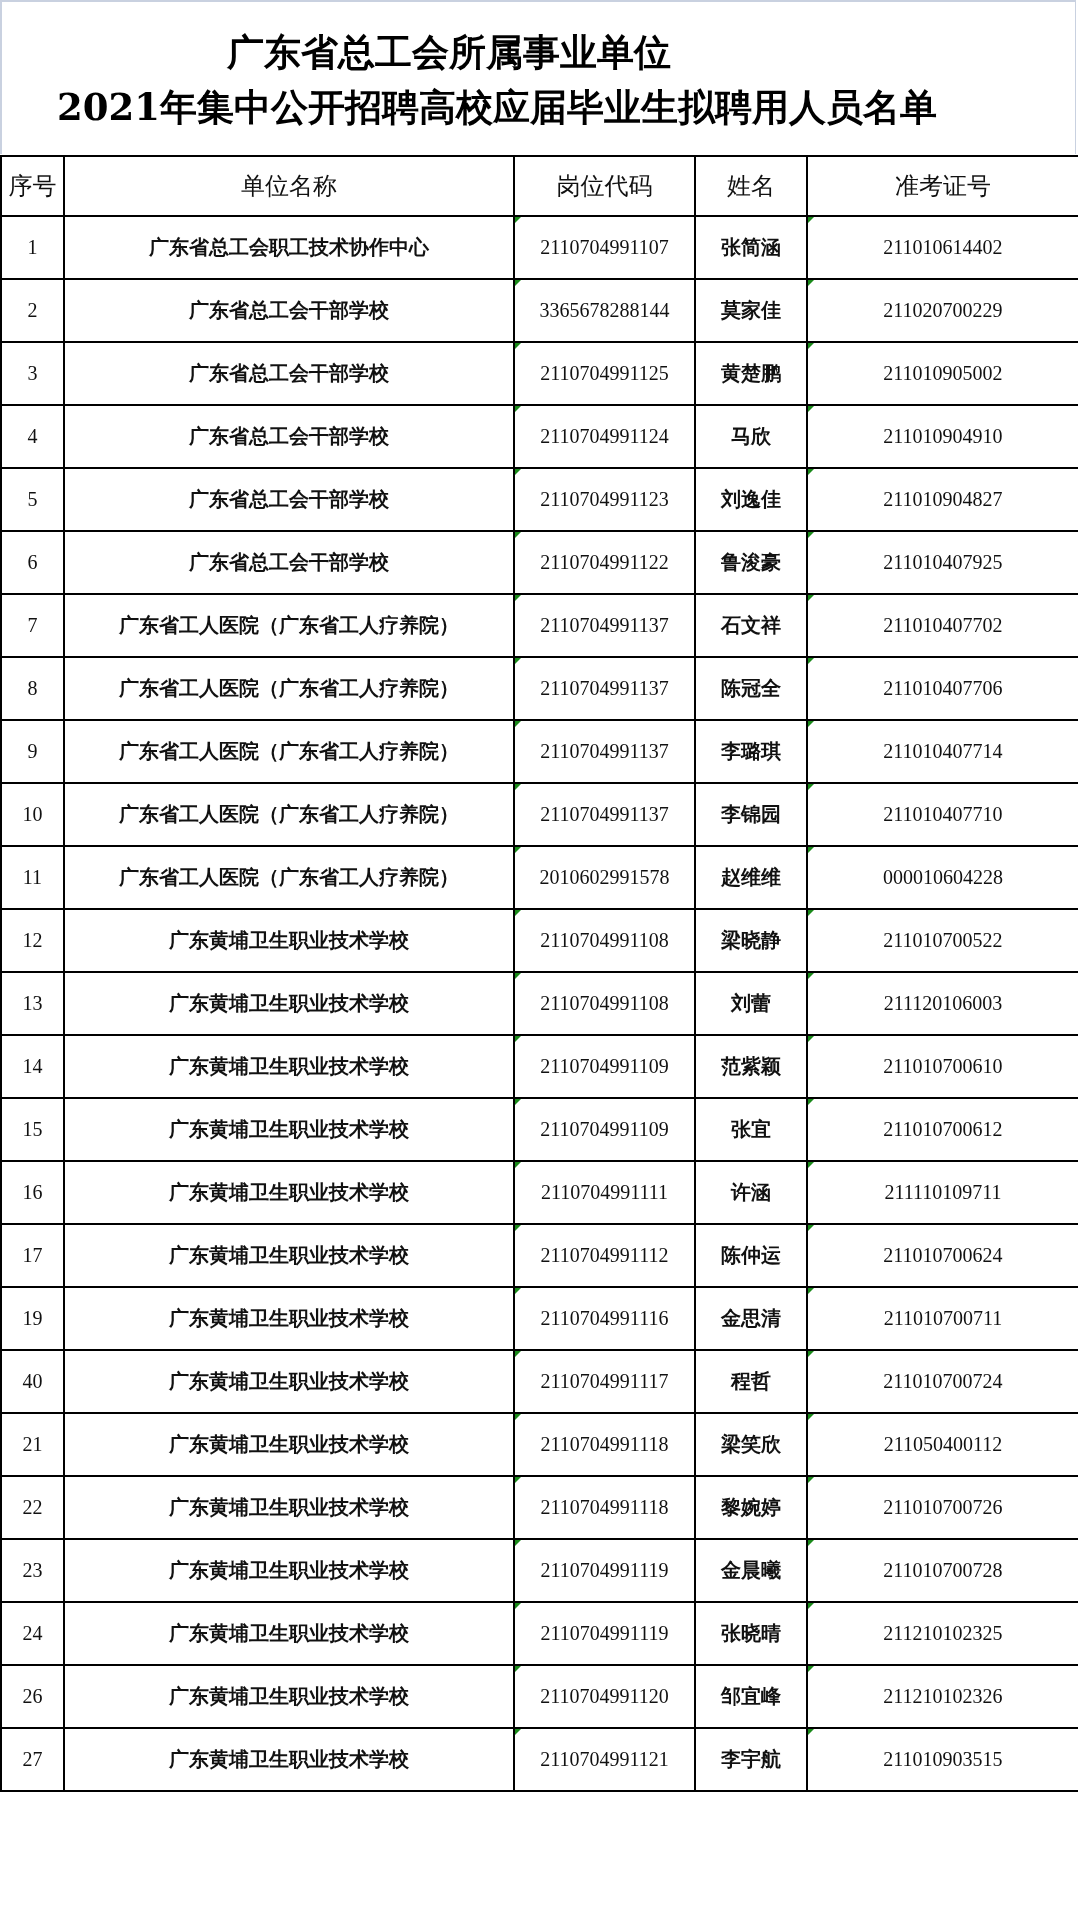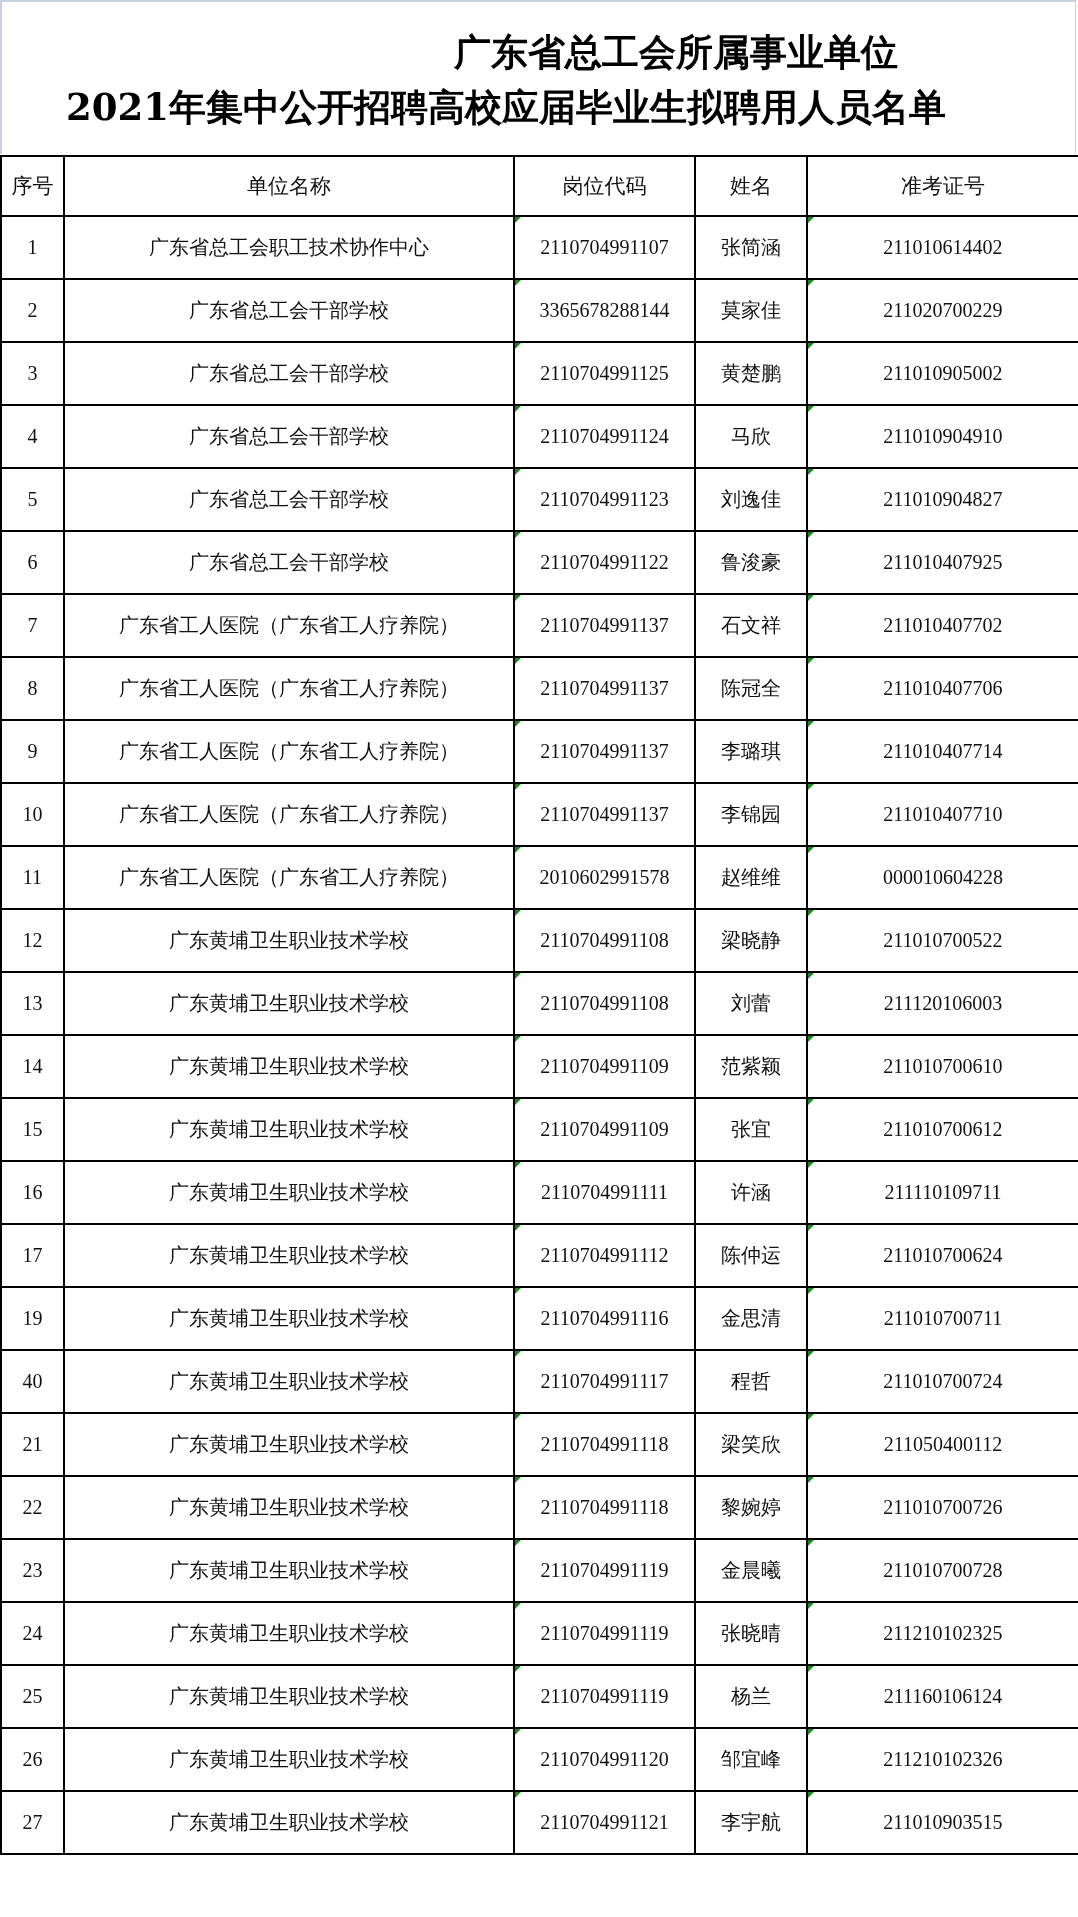--- a/index.html
+++ b/index.html
@@ -3,44 +3,44 @@
 <meta charset="utf-8">
 <style>
   html, body { margin: 0; padding: 0; background: #ffffff; }
   body { width: 1078px; height: 1917px; position: relative; overflow: hidden; }
   .title-box {
     position: absolute; left: 0; top: 0; width: 1076px; height: 154px;
     border-top: 2px solid #c9d1e0; border-left: 2px solid #c9d1e0; border-right: 1px solid #c9d1e0;
     box-sizing: border-box;
   }
   .title-line {
-    position: absolute; left: 0; width: 898px; text-align: right;
+    position: absolute; left: 0; width: 898px; text-align: center;
     font-family: "DejaVu Serif", "Liberation Serif", serif;
     font-weight: bold; color: #000; font-size: 37px; letter-spacing: 0px;
     white-space: nowrap;
   }
   .t1 { top: 28px; }
   .t2 { top: 83px; margin-left: 48px; }
   table.roster {
     position: absolute; left: 0; top: 155px; width: 1078px;
     border-collapse: collapse; table-layout: fixed;
   }
   table.roster td, table.roster th {
     border: 2px solid #000; padding: 0; text-align: center; vertical-align: middle;
     color: #111; position: relative; white-space: nowrap; overflow: hidden;
   }
   table.roster th {
     height: 58px; font-weight: normal;
-    font-family: "DejaVu Serif", "Liberation Serif", serif; font-size: 21px;
+    font-family: "DejaVu Serif", "Liberation Serif", serif; font-size: 24px;
   }
   table.roster td {
     height: 61px; font-size: 20px;
     font-family: "Liberation Serif", "DejaVu Serif", serif;
   }
-  td.cjk { font-family: "DejaVu Sans", "Liberation Sans", sans-serif; font-size: 20px; font-weight: normal; border-radius: 22px; }
+  td.cjk { font-family: "DejaVu Sans", "Liberation Sans", sans-serif; font-size: 20px; font-weight: bold; border-radius: 22px; }
   .tri {
     position: absolute; left: 0; top: 0; width: 0; height: 0;
     border-top: 6px solid #1a8a1a; border-right: 6px solid transparent;
   }
   col.c1 { width: 63px; } col.c2 { width: 450px; } col.c3 { width: 181px; }
   col.c4 { width: 112px; } col.c5 { width: 272px; }
 </style>
 </head>
 <body>
 
@@ -221,27 +221,20 @@
         <td><span class="tri"></span><span>211010700728</span></td>
       </tr>
       <tr>
         <td><span>24</span></td>
         <td class="cjk"><span>广东黄埔卫生职业技术学校</span></td>
         <td><span class="tri"></span><span>2110704991119</span></td>
         <td class="cjk"><span>张晓晴</span></td>
         <td><span class="tri"></span><span>211210102325</span></td>
       </tr>
       <tr>
-        <td><span>25</span></td>
-        <td class="cjk"><span>广东黄埔卫生职业技术学校</span></td>
-        <td><span class="tri"></span><span>2110704991119</span></td>
-        <td class="cjk"><span>杨兰</span></td>
-        <td><span class="tri"></span><span>211160106124</span></td>
-      </tr>
-      <tr>
         <td><span>26</span></td>
         <td class="cjk"><span>广东黄埔卫生职业技术学校</span></td>
         <td><span class="tri"></span><span>2110704991120</span></td>
         <td class="cjk"><span>邹宜峰</span></td>
         <td><span class="tri"></span><span>211210102326</span></td>
       </tr>
       <tr>
         <td><span>27</span></td>
         <td class="cjk"><span>广东黄埔卫生职业技术学校</span></td>
         <td><span class="tri"></span><span>2110704991121</span></td>

